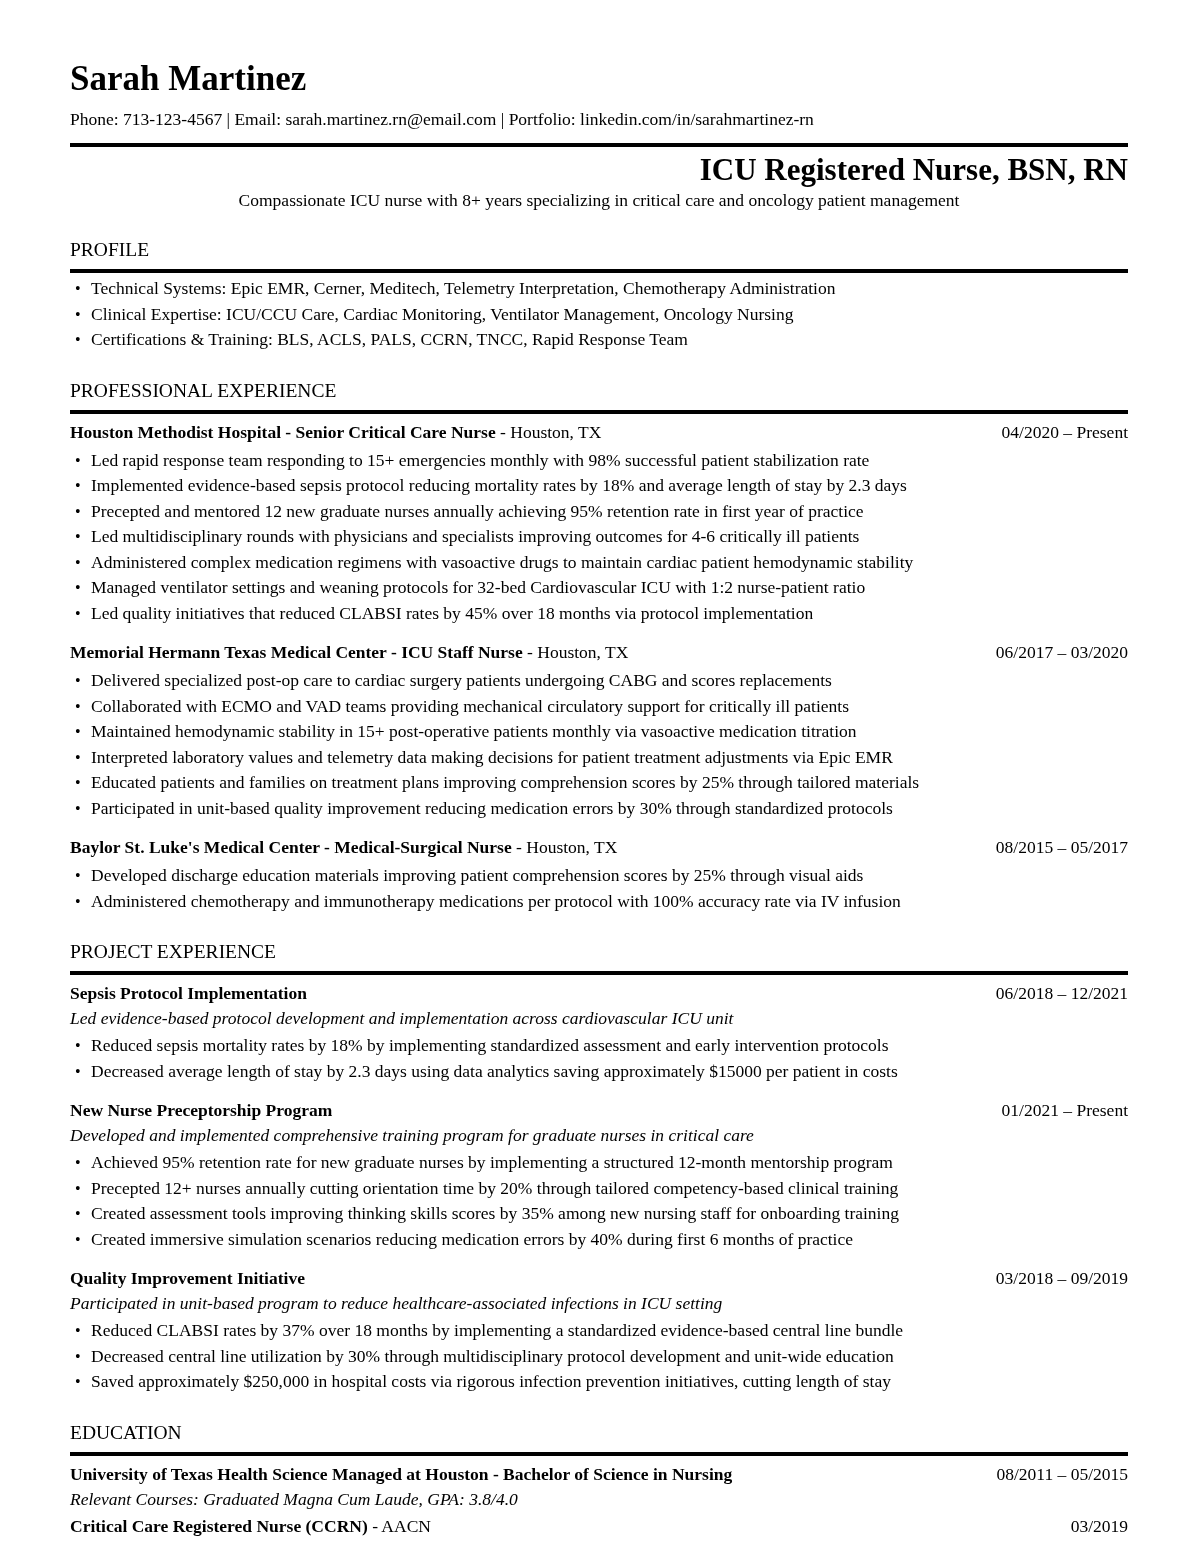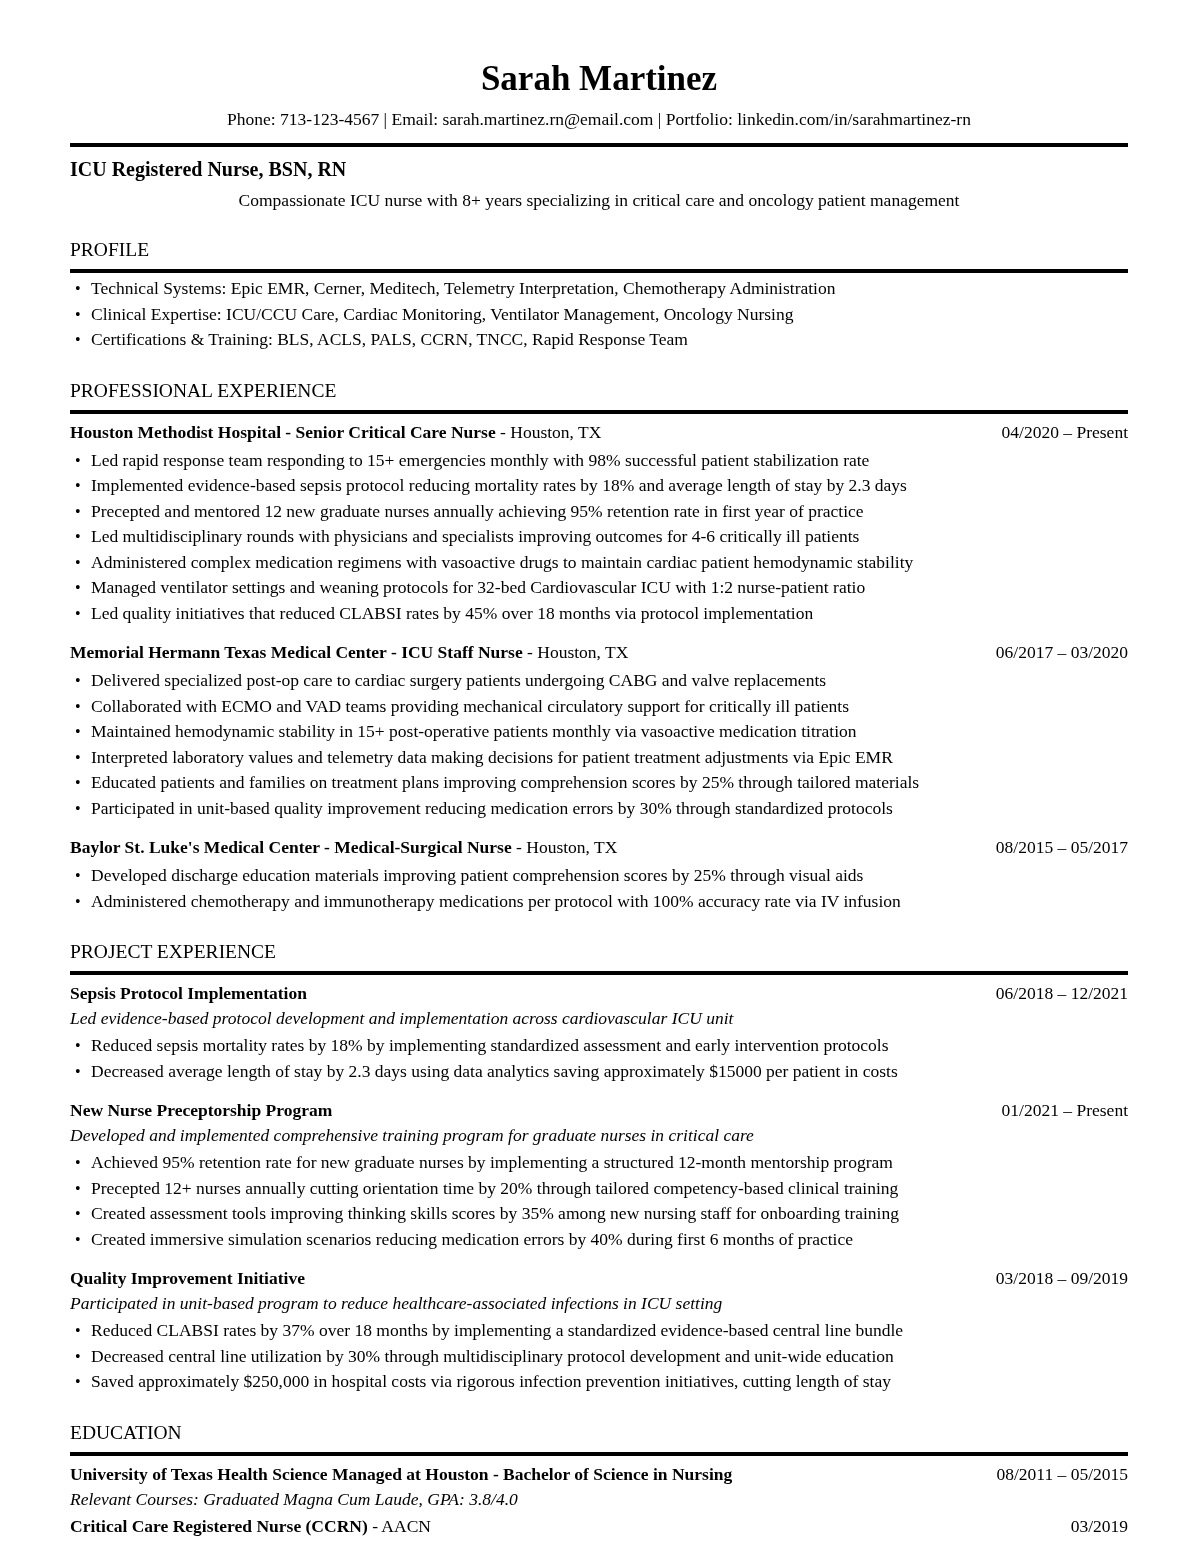--- a/index.html
+++ b/index.html
@@ -15,41 +15,40 @@
   }
   .page {
     box-sizing: border-box;
     width: 1200px;
     min-height: 1553px;
     padding: 58px 72px 40px 70px;
   }
   
   .person-name {
     margin: 0;
-    text-align: center;
     font-size: 35px;
     font-weight: 700;
     line-height: 42px;
   }
   .contact-line {
     margin-top: 8px;
-    text-align: center;
+    text-align: left;
     font-size: 17.5px;
     line-height: 22px;
   }
   .rule {
     border: 0;
     border-top: 4px solid #000;
     margin: 0;
   }
   .top-rule { margin-top: 13px; }
   .doc-title {
     margin-top: 5px;
-    text-align: left;
-    font-size: 20px;
+    text-align: right;
+    font-size: 31px;
     font-weight: 700;
     line-height: 35px;
   }
   .summary {
     margin-top: 2px;
     text-align: center;
     font-size: 17.5px;
     line-height: 23px;
   }
   
@@ -136,21 +135,21 @@
         <div class="bullet">Led quality initiatives that reduced CLABSI rates by 45% over 18 months via protocol implementation</div>
       </div>
     </div>
 
     <div class="entry">
       <div class="entry-head">
         <div class="entry-title"><span class="b">Memorial Hermann Texas Medical Center - ICU Staff Nurse</span><span> - Houston, TX</span></div>
         <div class="entry-date">06/2017 – 03/2020</div>
       </div>
       <div class="bullets">
-        <div class="bullet">Delivered specialized post-op care to cardiac surgery patients undergoing CABG and valve replacements</div>
+        <div class="bullet">Delivered specialized post-op care to cardiac surgery patients undergoing CABG and scores replacements</div>
         <div class="bullet">Collaborated with ECMO and VAD teams providing mechanical circulatory support for critically ill patients</div>
         <div class="bullet">Maintained hemodynamic stability in 15+ post-operative patients monthly via vasoactive medication titration</div>
         <div class="bullet">Interpreted laboratory values and telemetry data making decisions for patient treatment adjustments via Epic EMR</div>
         <div class="bullet">Educated patients and families on treatment plans improving comprehension scores by 25% through tailored materials</div>
         <div class="bullet">Participated in unit-based quality improvement reducing medication errors by 30% through standardized protocols</div>
       </div>
     </div>
 
     <div class="entry">
       <div class="entry-head">

